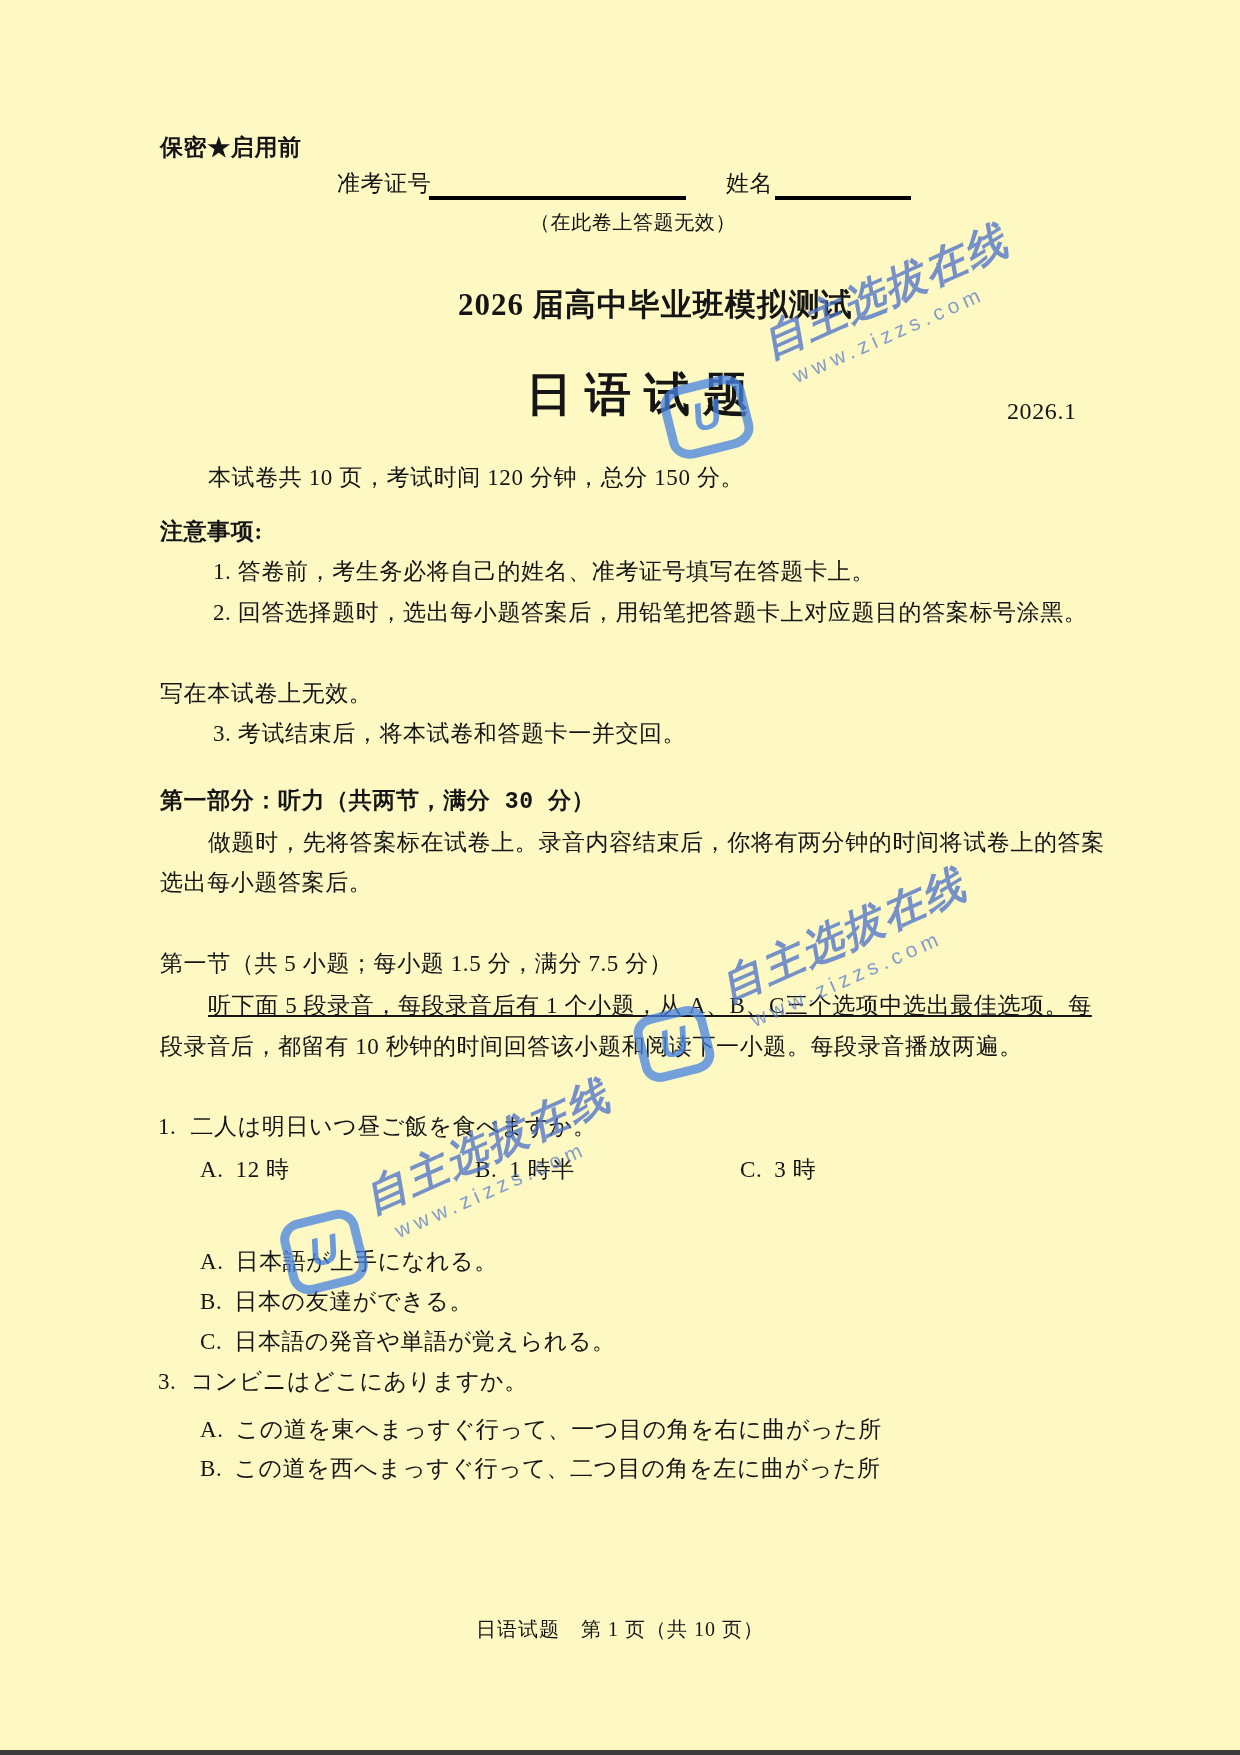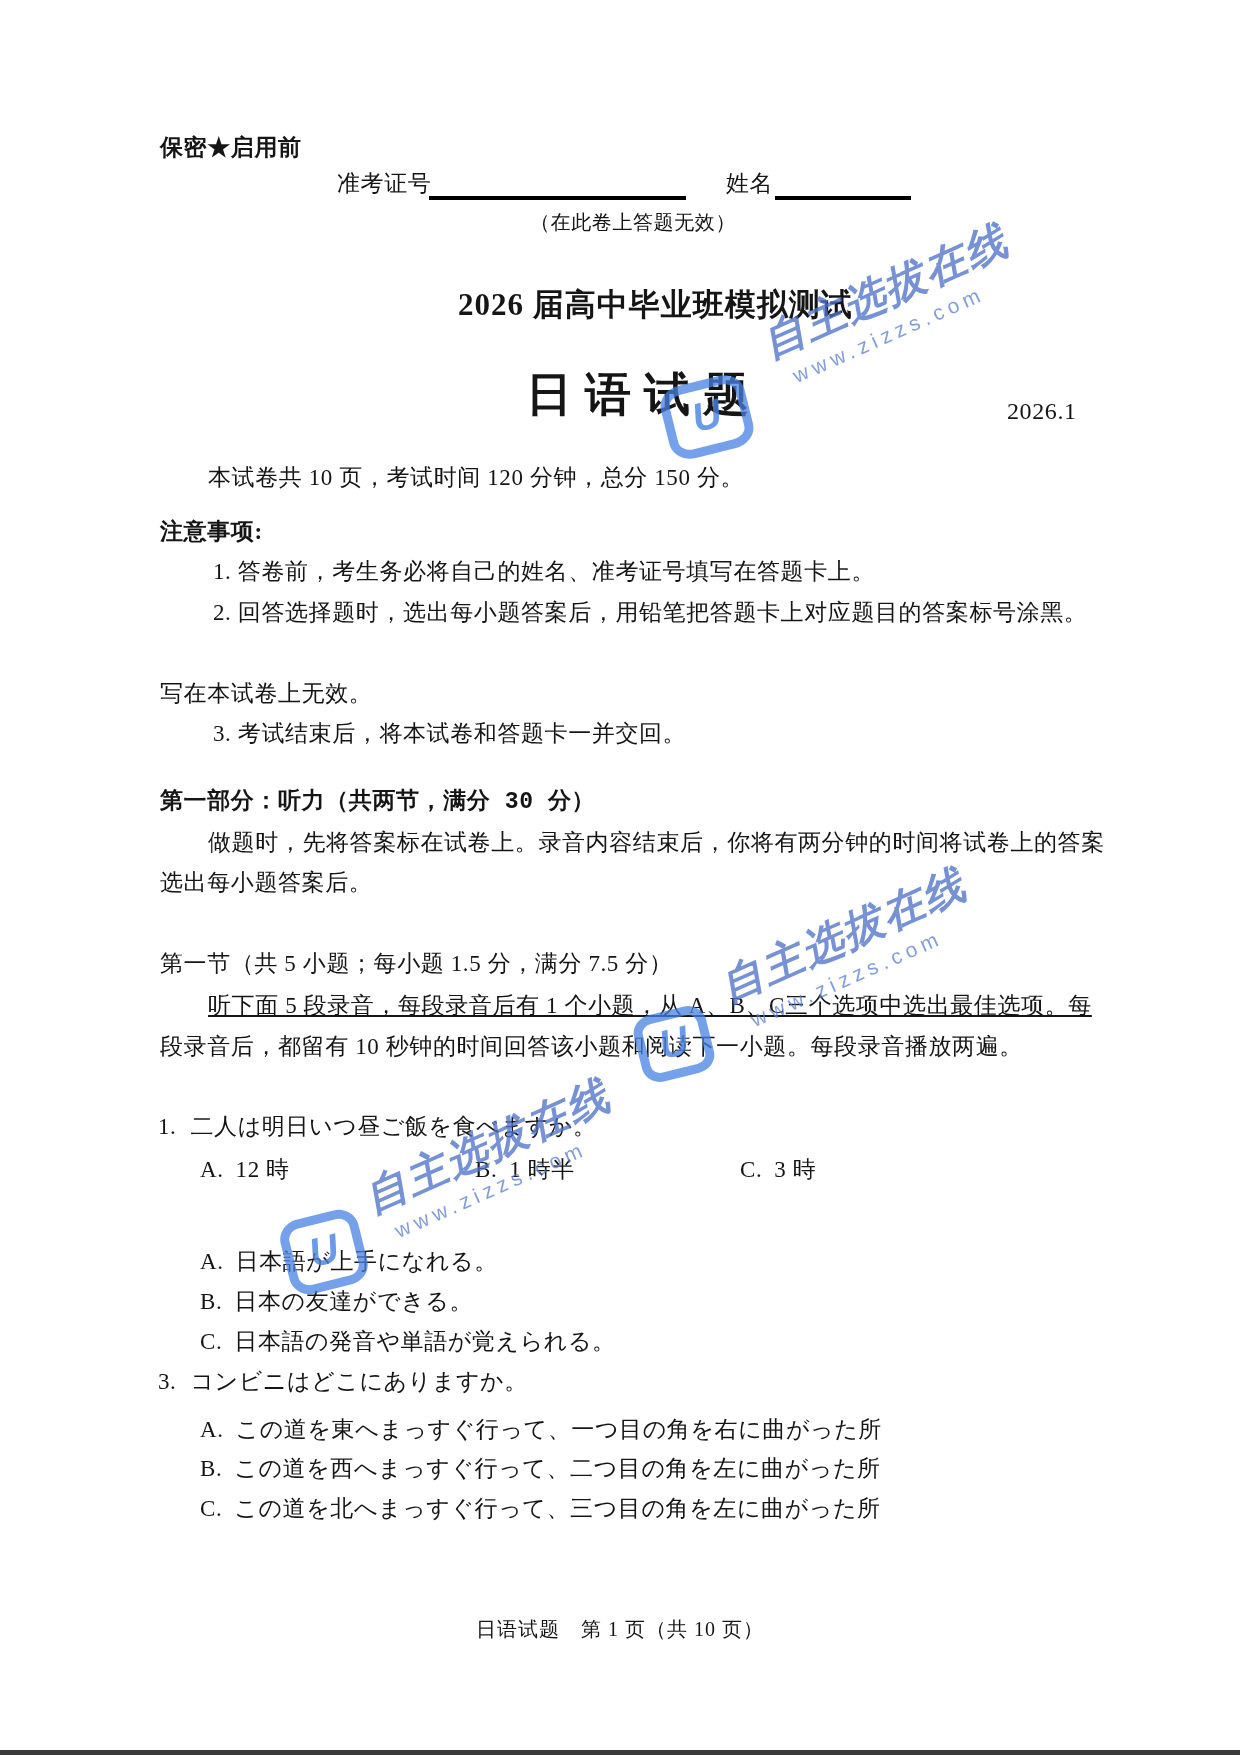--- a/index.html
+++ b/index.html
@@ -1,20 +1,20 @@
 <!DOCTYPE html>
 <html><head>
 <meta charset="utf-8">
 <style>
   html,body{margin:0;padding:0;background:#e8e8e8;}
   .page{
     position:relative;
     width:1240px;height:1755px;
     margin:0 auto;
-    background:#ffffff;
+    background:#fef9c3;
     overflow:hidden;
     font-family:"Liberation Serif","DejaVu Serif",serif;
     color:#151515;
   }
   .line{position:absolute;white-space:nowrap;font-size:23px;letter-spacing:0.6px;line-height:1.25;}
   .bold{font-weight:bold;}
   .blank{position:absolute;background:#000;height:4px;}
   .opt-label{margin-right:12px;}
   .q-num{margin-right:14px;}
   
@@ -121,23 +121,20 @@
 
   <div class="line" style="left:158px;top:1368px;">
     <span class="q-num">3.</span><span>コンビニはどこにありますか。</span>
   </div>
   <div class="line" style="left:200px;top:1455px;">
     <span class="opt-label">B.</span><span>この道を西へまっすぐ行って、二つ目の角を左に曲がった所</span>
   </div>
   <div class="line" style="left:200px;top:1416px;">
     <span class="opt-label">A.</span><span>この道を東へまっすぐ行って、一つ目の角を右に曲がった所</span>
   </div>
-  <div class="line" style="left:200px;top:1495px;">
-    <span class="opt-label">C.</span><span>この道を北へまっすぐ行って、三つ目の角を左に曲がった所</span>
-  </div>
 
   <div class="wm-logo" style="left:664px;top:380px;width:86px;height:74px;transform:rotate(-14deg);">
       <span>U</span>
     </div>
   <div class="wm-text" style="left:756px;top:326px;">
     <div class="wm-cn">自主选拔在线</div>
     <div class="wm-url">www.zizzs.com</div>
   </div>
 
   <div class="wm-logo" style="left:637px;top:1010px;width:74px;height:68px;transform:rotate(-14deg);">

